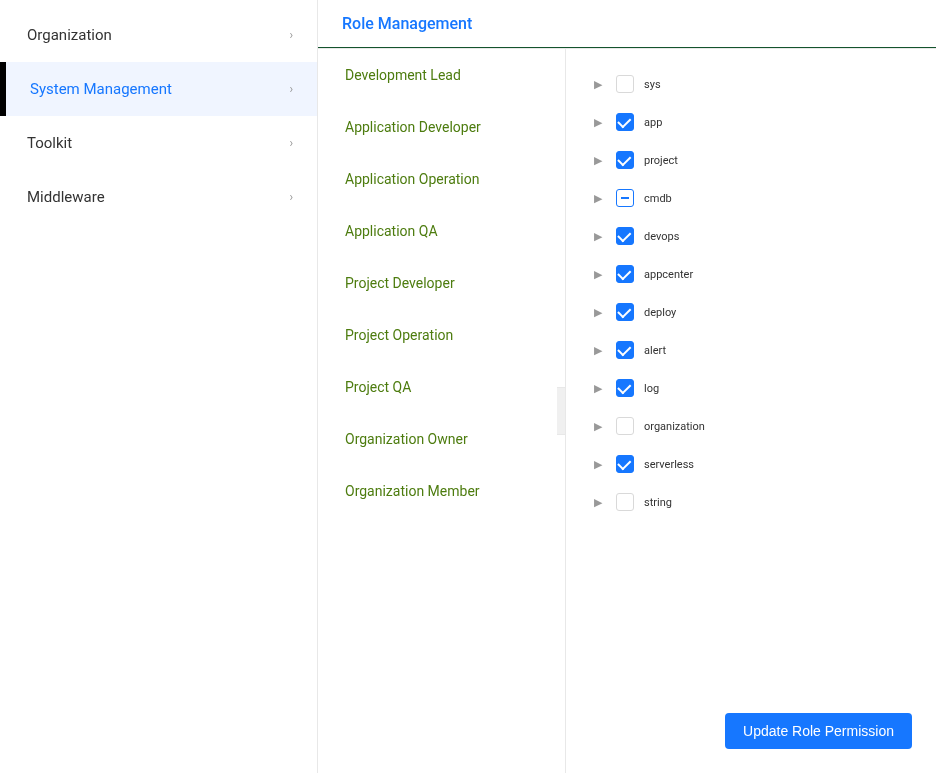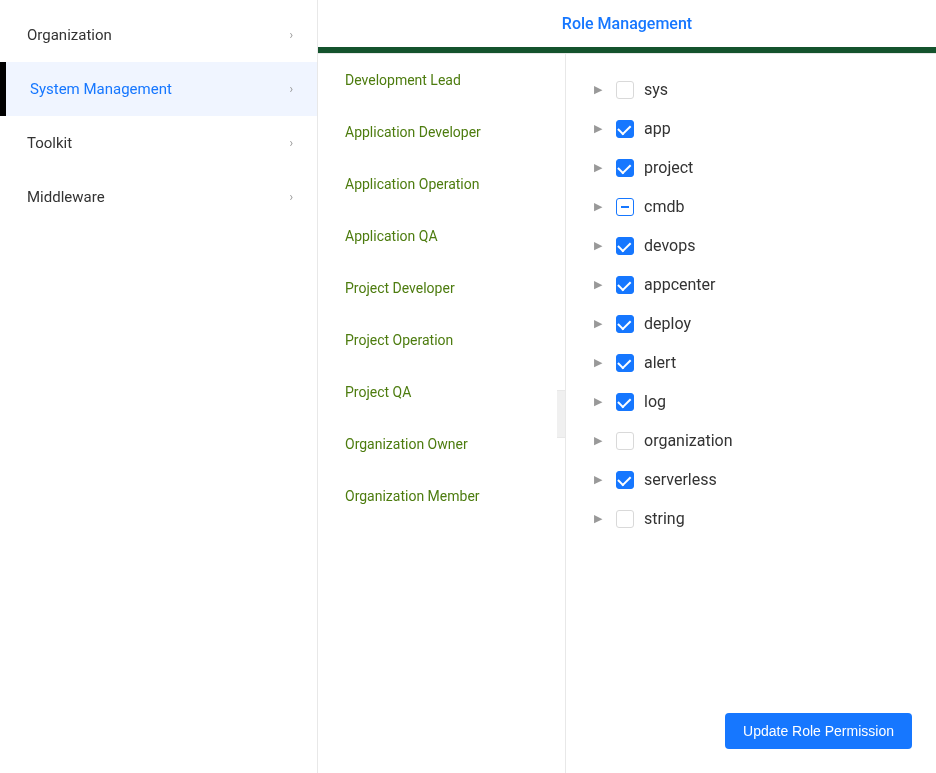--- a/index.html
+++ b/index.html
@@ -50,22 +50,21 @@
       display: flex;
       flex-direction: column;
       background: #fafafa;
       overflow: hidden;
     }
 
     
     .page-title-bar {
       background: #fff;
       padding: 14px 24px;
-      border-bottom: 6px solid #14532d;
-      text-align: center;
+      border-bottom: 1px solid #14532d;
     }
     .page-title {
       color: #1677ff;
       font-size: 16px;
       font-weight: 500;
     }
 
     
     .content-area {
       display: flex;
@@ -147,21 +146,21 @@
       display: block;
     }
     .checkbox-wrapper.indeterminate::after {
       content: '';
       width: 8px;
       height: 2px;
       background: #1677ff;
       display: block;
     }
     .permission-label {
-      font-size: 16px;
+      font-size: 11px;
       color: #333;
     }
 
     
     .update-btn-area {
       position: absolute;
       bottom: 24px;
       right: 24px;
     }
     .update-btn {

